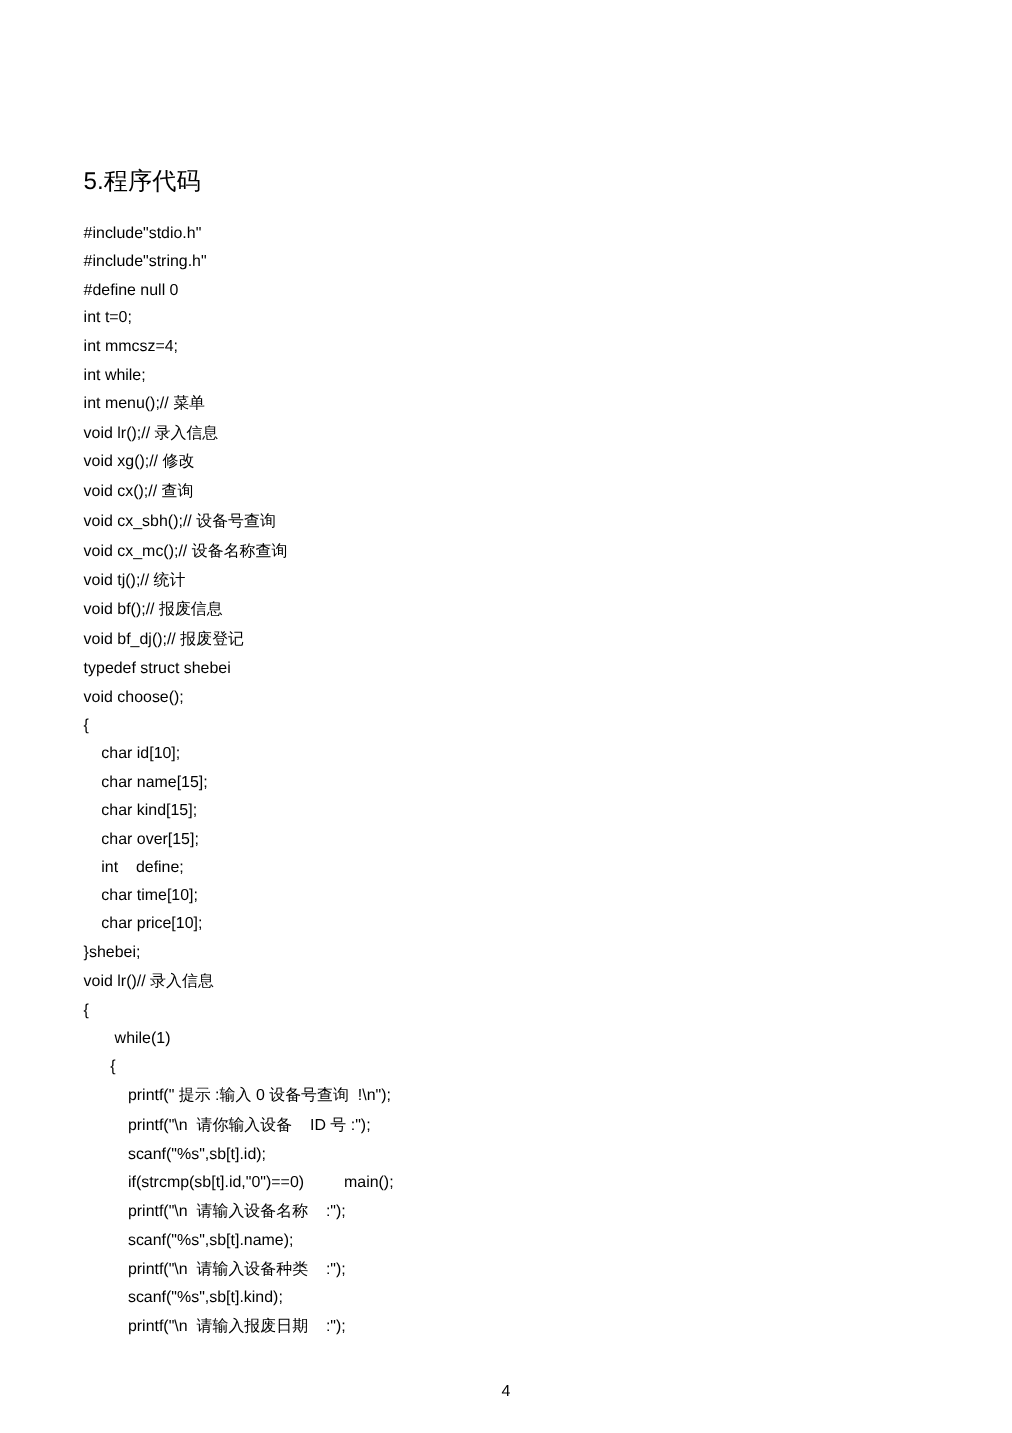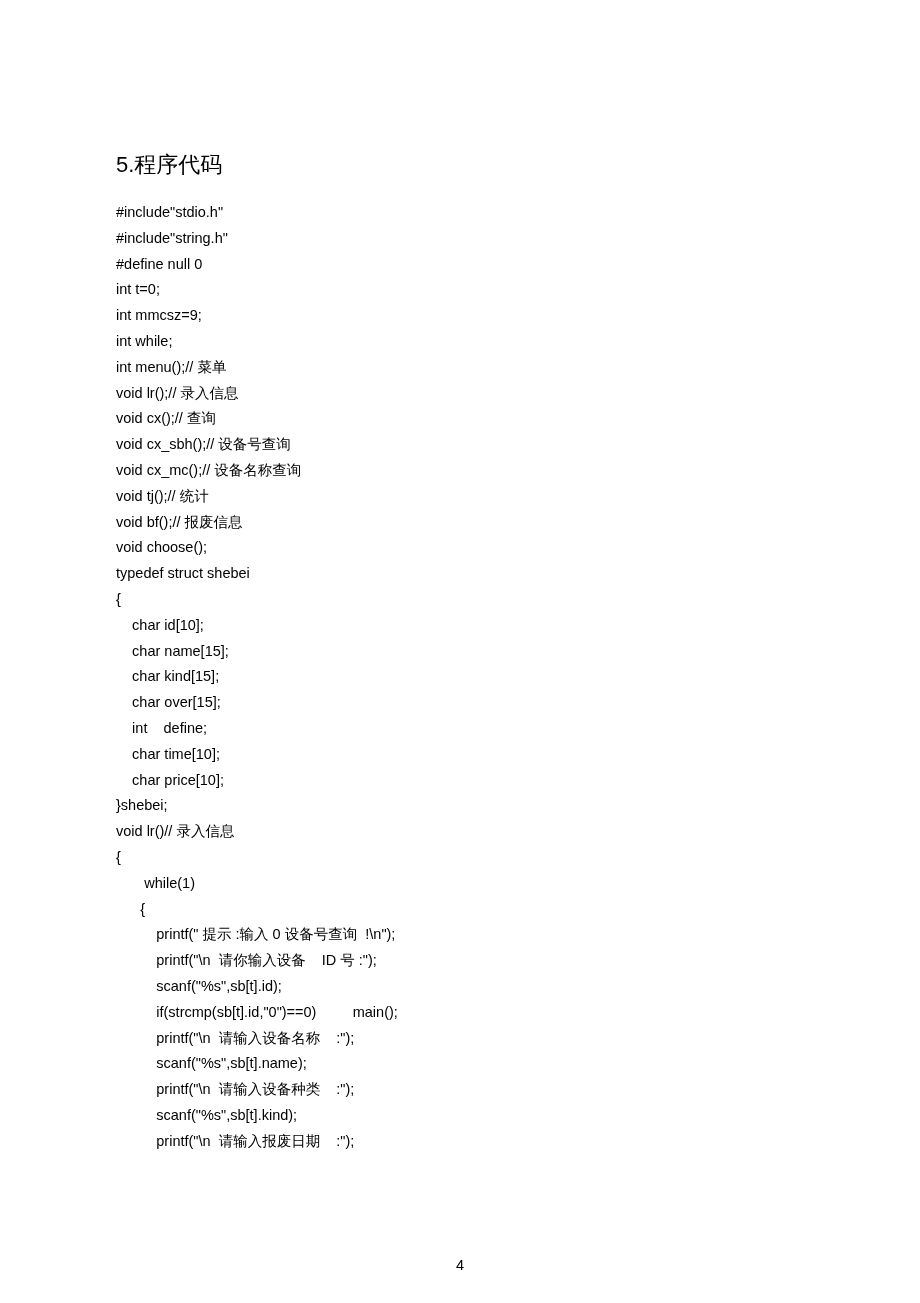--- a/index.html
+++ b/index.html
@@ -5,40 +5,40 @@
   body {
     margin: 0;
     background: #fff;
     font-family: "SimSun", "Songti SC", serif;
     color: #000;
   }
   .page {
     width: 920px;
     min-height: 1303px;
     margin: 0 auto;
-    padding: 150px 150px 0 116px;
+    padding: 150px 150px 0 76px;
     box-sizing: border-box;
     position: relative;
   }
   .heading {
     font-family: Arial, "Microsoft YaHei", sans-serif;
     font-size: 22px;
     margin-bottom: 20px;
   }
   .heading-text {
     font-family: "SimSun", "Songti SC", serif;
   }
   .code-line {
     font-family: Arial, sans-serif;
     font-size: 14.5px;
     white-space: pre;
     line-height: 1.78;
   }
   .cjk {
-    font-family: Liberation Sans, sans-serif;
+    font-family: Liberation Mono, monospace;
   }
   .page-num {
     position: absolute;
     left: 0;
     right: 0;
     bottom: 30px;
     text-align: center;
     font-family: Arial, sans-serif;
     font-size: 14.5px;
   }
@@ -48,31 +48,33 @@
 
 <div class="page">
   <div class="heading">
     <span>5.</span><span class="heading-text">程序代码</span>
   </div>
   <div id="code-container">
       <div class="code-line">#include"stdio.h"</div>
       <div class="code-line">#include"string.h"</div>
       <div class="code-line">#define null 0</div>
       <div class="code-line">int t=0;</div>
-      <div class="code-line">int mmcsz=9;</div>
+      <div class="code-line">int mmcsz=4;</div>
       <div class="code-line">int while;</div>
       <div class="code-line">int menu();// <span class="cjk">菜单</span></div>
       <div class="code-line">void lr();// <span class="cjk">录入信息</span></div>
+      <div class="code-line">void xg();// <span class="cjk">修改</span></div>
       <div class="code-line">void cx();// <span class="cjk">查询</span></div>
       <div class="code-line">void cx_sbh();// <span class="cjk">设备号查询</span></div>
       <div class="code-line">void cx_mc();// <span class="cjk">设备名称查询</span></div>
       <div class="code-line">void tj();// <span class="cjk">统计</span></div>
       <div class="code-line">void bf();// <span class="cjk">报废信息</span></div>
+      <div class="code-line">void bf_dj();// <span class="cjk">报废登记</span></div>
+      <div class="code-line">typedef struct shebei</div>
       <div class="code-line">void choose();</div>
-      <div class="code-line">typedef struct shebei</div>
       <div class="code-line">{</div>
       <div class="code-line">    char id[10];</div>
       <div class="code-line">    char name[15];</div>
       <div class="code-line">    char kind[15];</div>
       <div class="code-line">    char over[15];</div>
       <div class="code-line">    int    define;</div>
       <div class="code-line">    char time[10];</div>
       <div class="code-line">    char price[10];</div>
       <div class="code-line">}shebei;</div>
       <div class="code-line">void lr()// <span class="cjk">录入信息</span></div>

